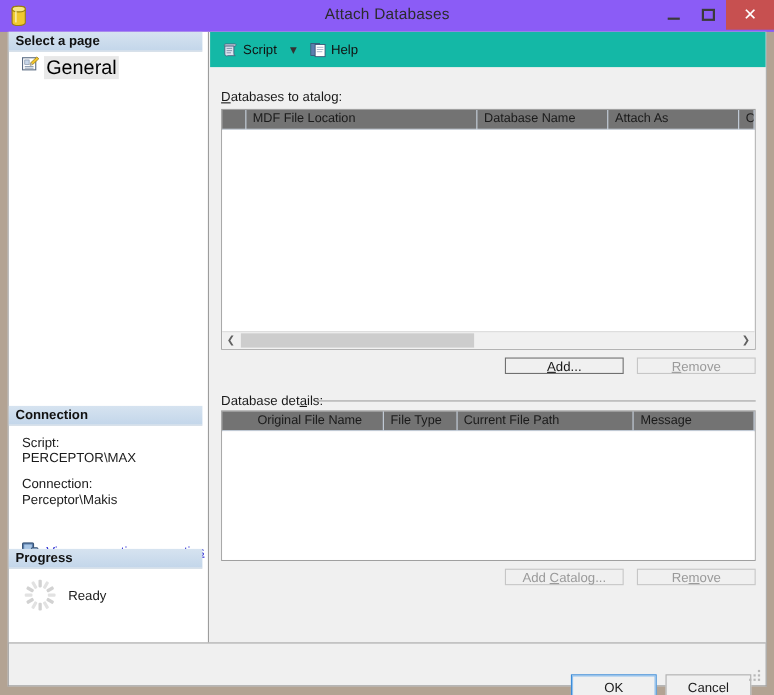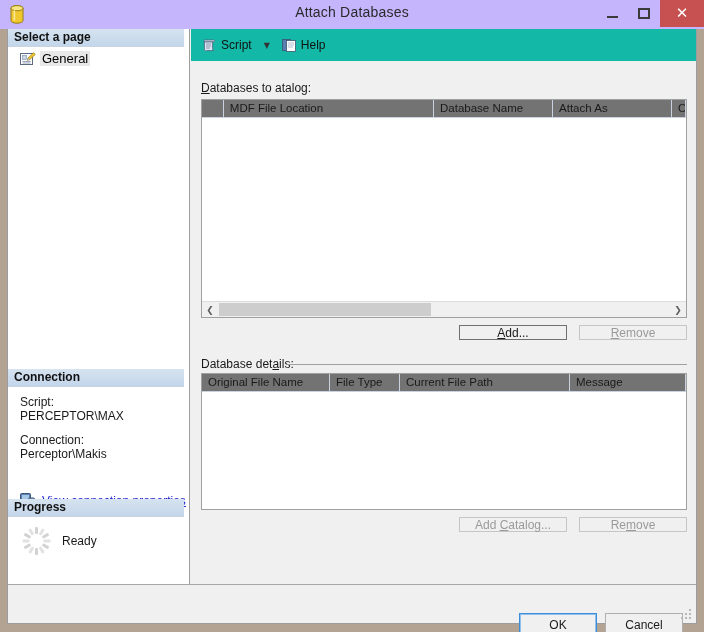--- a/index.html
+++ b/index.html
@@ -17,21 +17,21 @@
   #window {
     position: absolute;
     left: 0; top: 0;
     width: 704px; height: 632px;
     background: #b3a393;
   }
   #titlebar {
     position: absolute;
     left: 0; top: 0;
     width: 704px; height: 29px;
-    background: #c4b5fd;
+    background: #8b5cf6;
   }
   #title-icon {
     position: absolute;
     left: 9px; top: 5px;
     width: 16px; height: 19px;
   }
   #title-text {
     position: absolute;
     left: 0; top: 4px;
     width: 704px;
@@ -97,23 +97,23 @@
     border-bottom: 1px solid #c8d4e2;
   }
   #hdr-select-page { top: 0; }
   #hdr-connection { top: 340px; }
   #hdr-progress   { top: 470px; }
 
   .tree-item {
     position: absolute;
     left: 12px; top: 22px;
     display: flex;
-    align-items: flex-end;
+    align-items: flex-start;
     gap: 4px;
-    font-size: 13px;
+    font-size: 18px;
     color: #000;
   }
   .tree-item .label {
     background: #e8e8e8;
     padding: 0 2px;
   }
 
   .conn-block {
     position: absolute;
     left: 12px;
@@ -473,21 +473,21 @@
         <span><span></span><span class="ul">R</span><span>emove</span></span>
       </div>
 
       <div class="section-label" id="lbl-details">
         <span>Database det</span><span class="ul">a</span><span>ils:</span>
       </div>
       <div id="details-rule"></div>
 
       <div class="grid" id="grid-details">
         <div class="grid-head" id="details-head">
-            <div class="gh-cell" style="width: 128px;">Original File Name</div>
+            <div class="gh-cell" style="width: 128px; margin-left: 26px;">Original File Name</div>
             <div class="gh-cell" style="width: 70px;">File Type</div>
             <div class="gh-cell" style="width: 170px;">Current File Path</div>
             <div class="gh-cell" style="width: 116px;">Message</div>
           </div>
         <div class="grid-body"></div>
       </div>
 
       <div class="btn dim" id="btn-addcat">
         <span><span>Add </span><span class="ul">C</span><span>atalog...</span></span>
       </div>

